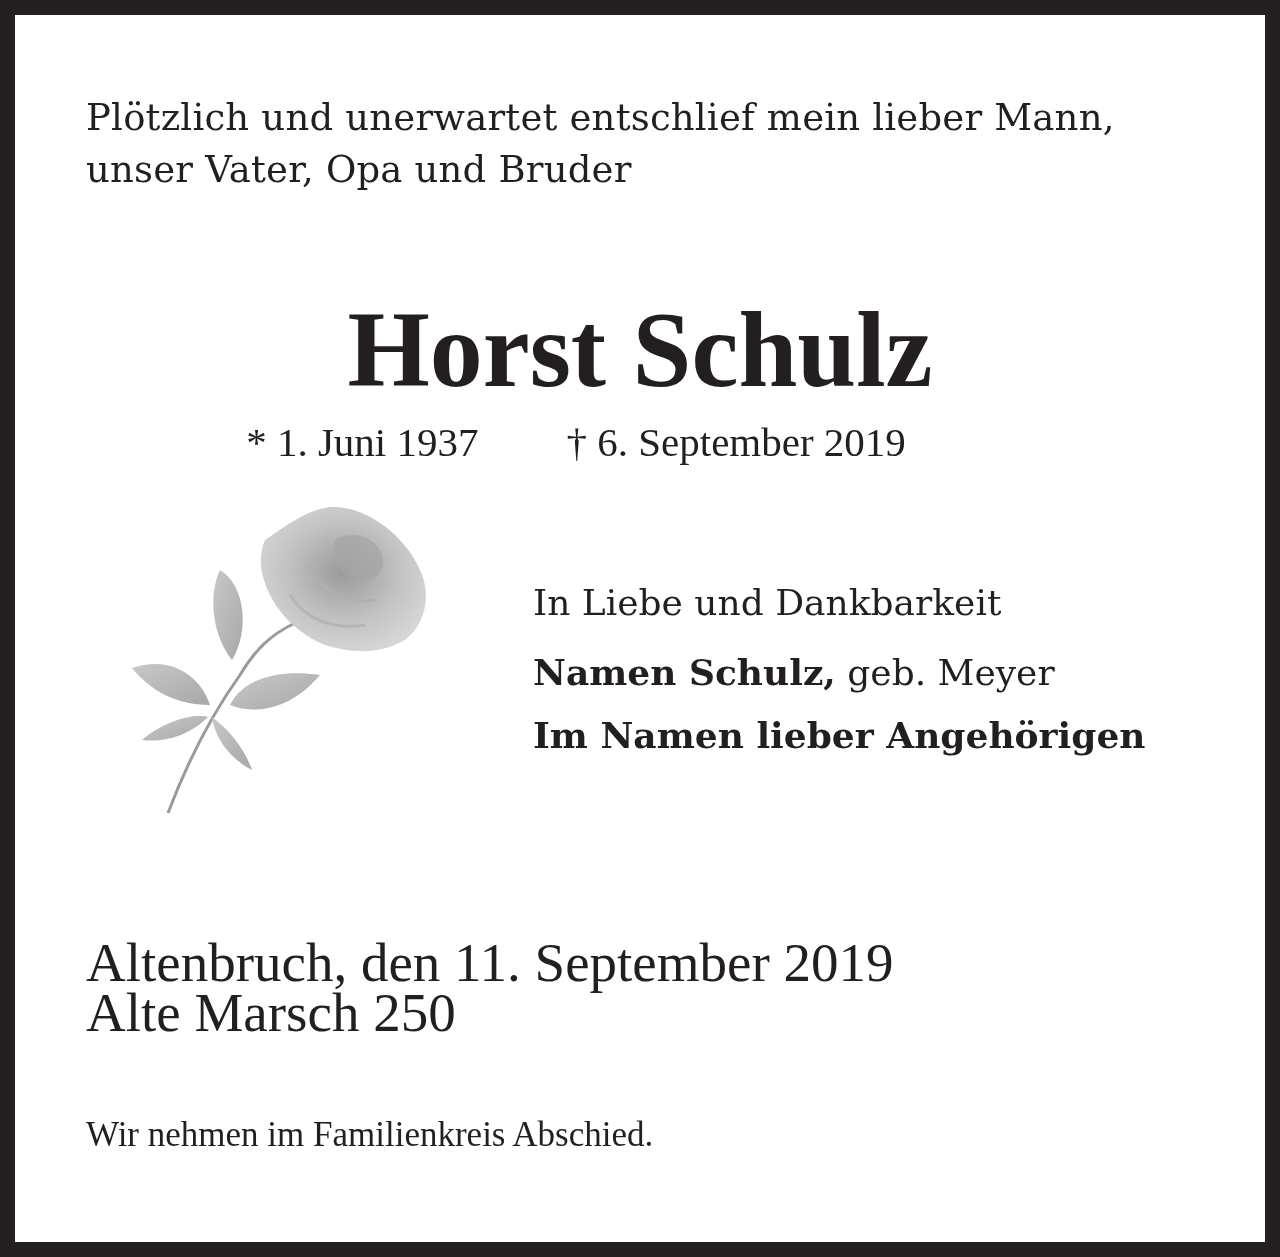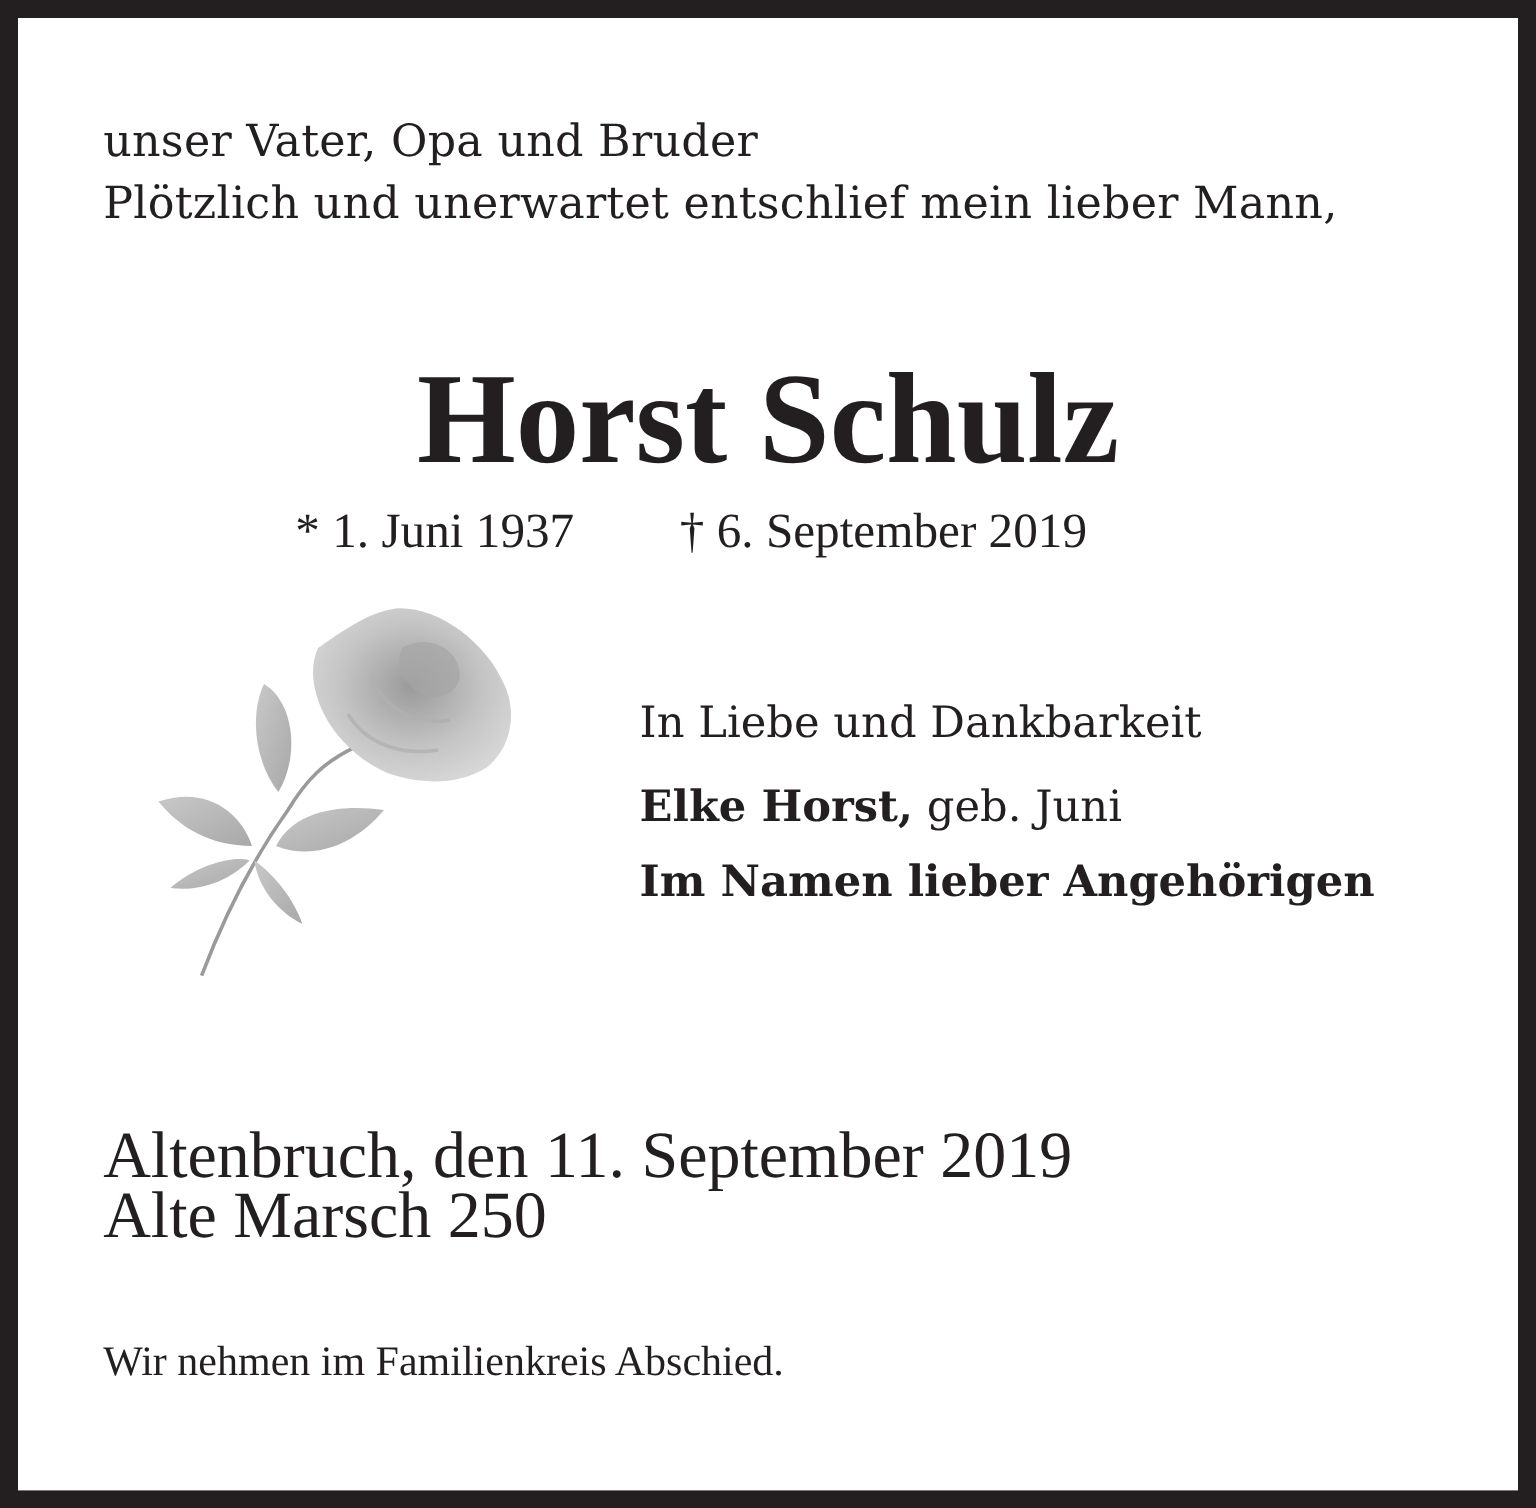--- a/index.html
+++ b/index.html
@@ -40,22 +40,22 @@
       left: 86px; top: 1110px; font-family: "Liberation Serif", "DejaVu Serif", serif;
       font-size: 35px; line-height: 50px;
     }
   </style>
 </head>
 <body>
 
 <div class="frame"></div>
 
 <p class="txt intro">
+  <span>Plötzlich und unerwartet entschlief mein lieber Mann,</span>
   <span>unser Vater, Opa und Bruder</span>
-  <span>Plötzlich und unerwartet entschlief mein lieber Mann,</span>
 </p>
 
 <h1 class="txt name">Horst Schulz</h1>
 
 <p class="txt dates">
   <span>* 1. Juni 1937</span><span class="gap"></span><span>† 6. September 2019</span>
 </p>
 
 <svg class="rose" viewBox="0 0 330 330" xmlns="http://www.w3.org/2000/svg">
   <defs>
@@ -78,21 +78,21 @@
   <path d="M22 245 C 45 225, 75 218, 88 222 C 70 240, 45 248, 22 245 Z" fill="url(#leaf)"></path>
   <path d="M92 222 C 110 235, 125 255, 132 275 C 112 265, 95 245, 92 222 Z" fill="url(#leaf)"></path>
 
   <path d="M145 45 C 160 35, 185 15, 210 12 C 245 10, 285 40, 300 75 C 312 100, 305 130, 285 145 C 260 160, 230 158, 205 150 C 180 140, 160 120, 150 100 C 140 80, 138 60, 145 45 Z" fill="url(#petal)"></path>
   <path d="M215 45 C 230 35, 255 40, 262 60 C 268 78, 250 90, 235 85 C 220 80, 208 62, 215 45 Z" fill="#a5a5a5" opacity="0.7"></path>
   <path d="M190 70 C 200 95, 225 110, 255 105" stroke="#b0b0b0" stroke-width="3" fill="none"></path>
   <path d="M170 100 C 185 125, 215 135, 245 130" stroke="#b5b5b5" stroke-width="3" fill="none"></path>
 </svg>
 
 <p class="txt sig sig1">In Liebe und Dankbarkeit</p>
-<p class="txt sig sig2"><span class="b">Elke Horst,</span><span> geb. Juni</span></p>
+<p class="txt sig sig2"><span class="b">Namen Schulz,</span><span> geb. Meyer</span></p>
 <p class="txt sig sig3">Im Namen lieber Angehörigen</p>
 
 <p class="txt place">
   <span>Altenbruch, den 11. September 2019</span>
   <span>Alte Marsch 250</span>
 </p>
 
 <p class="txt farewell">Wir nehmen im Familienkreis Abschied.</p>
 
 </body></html>

